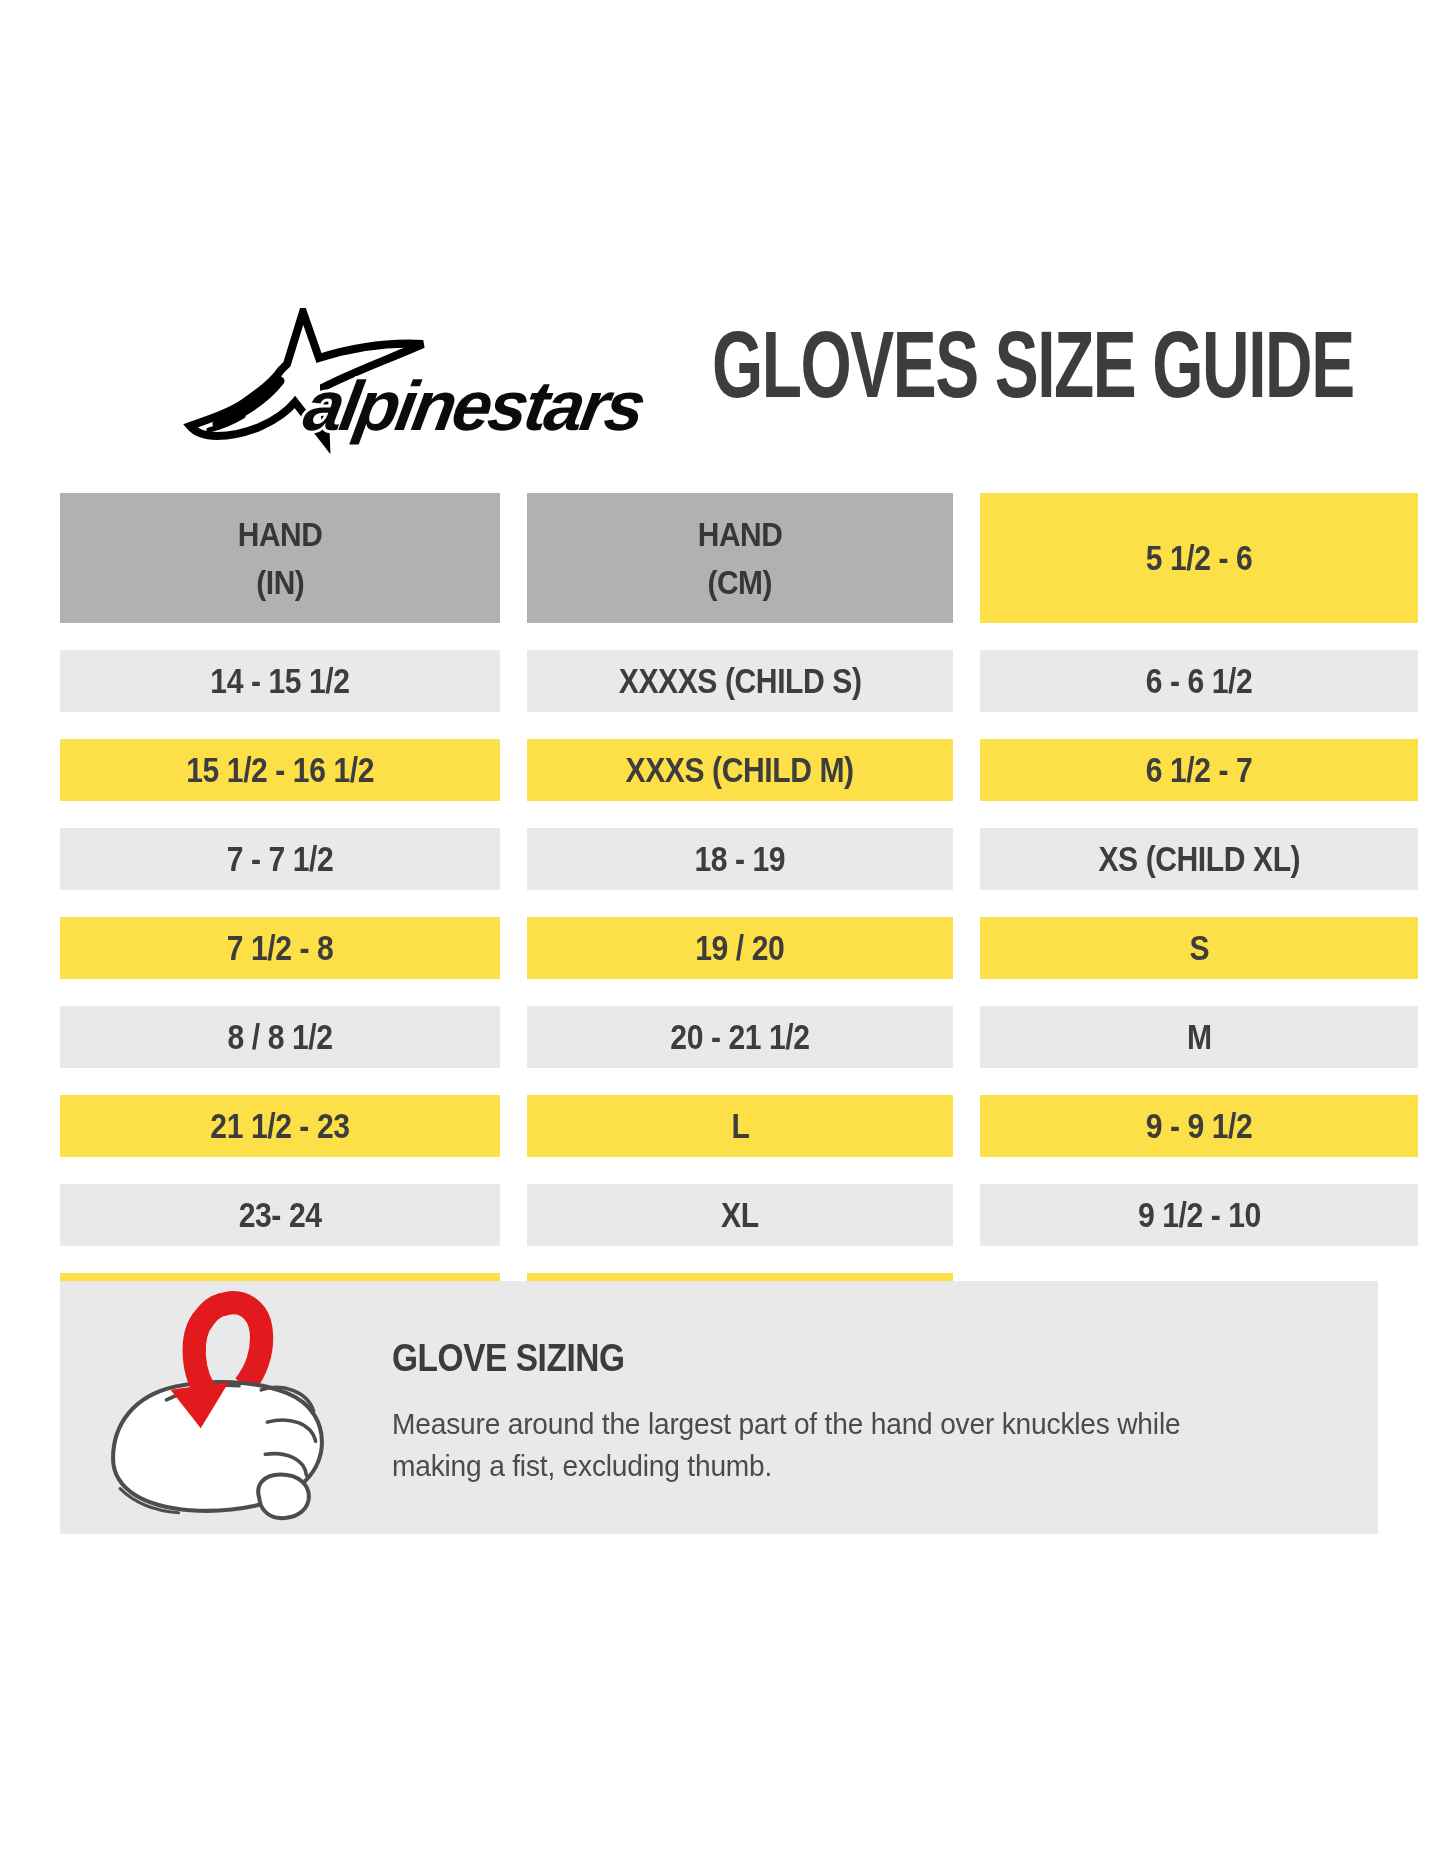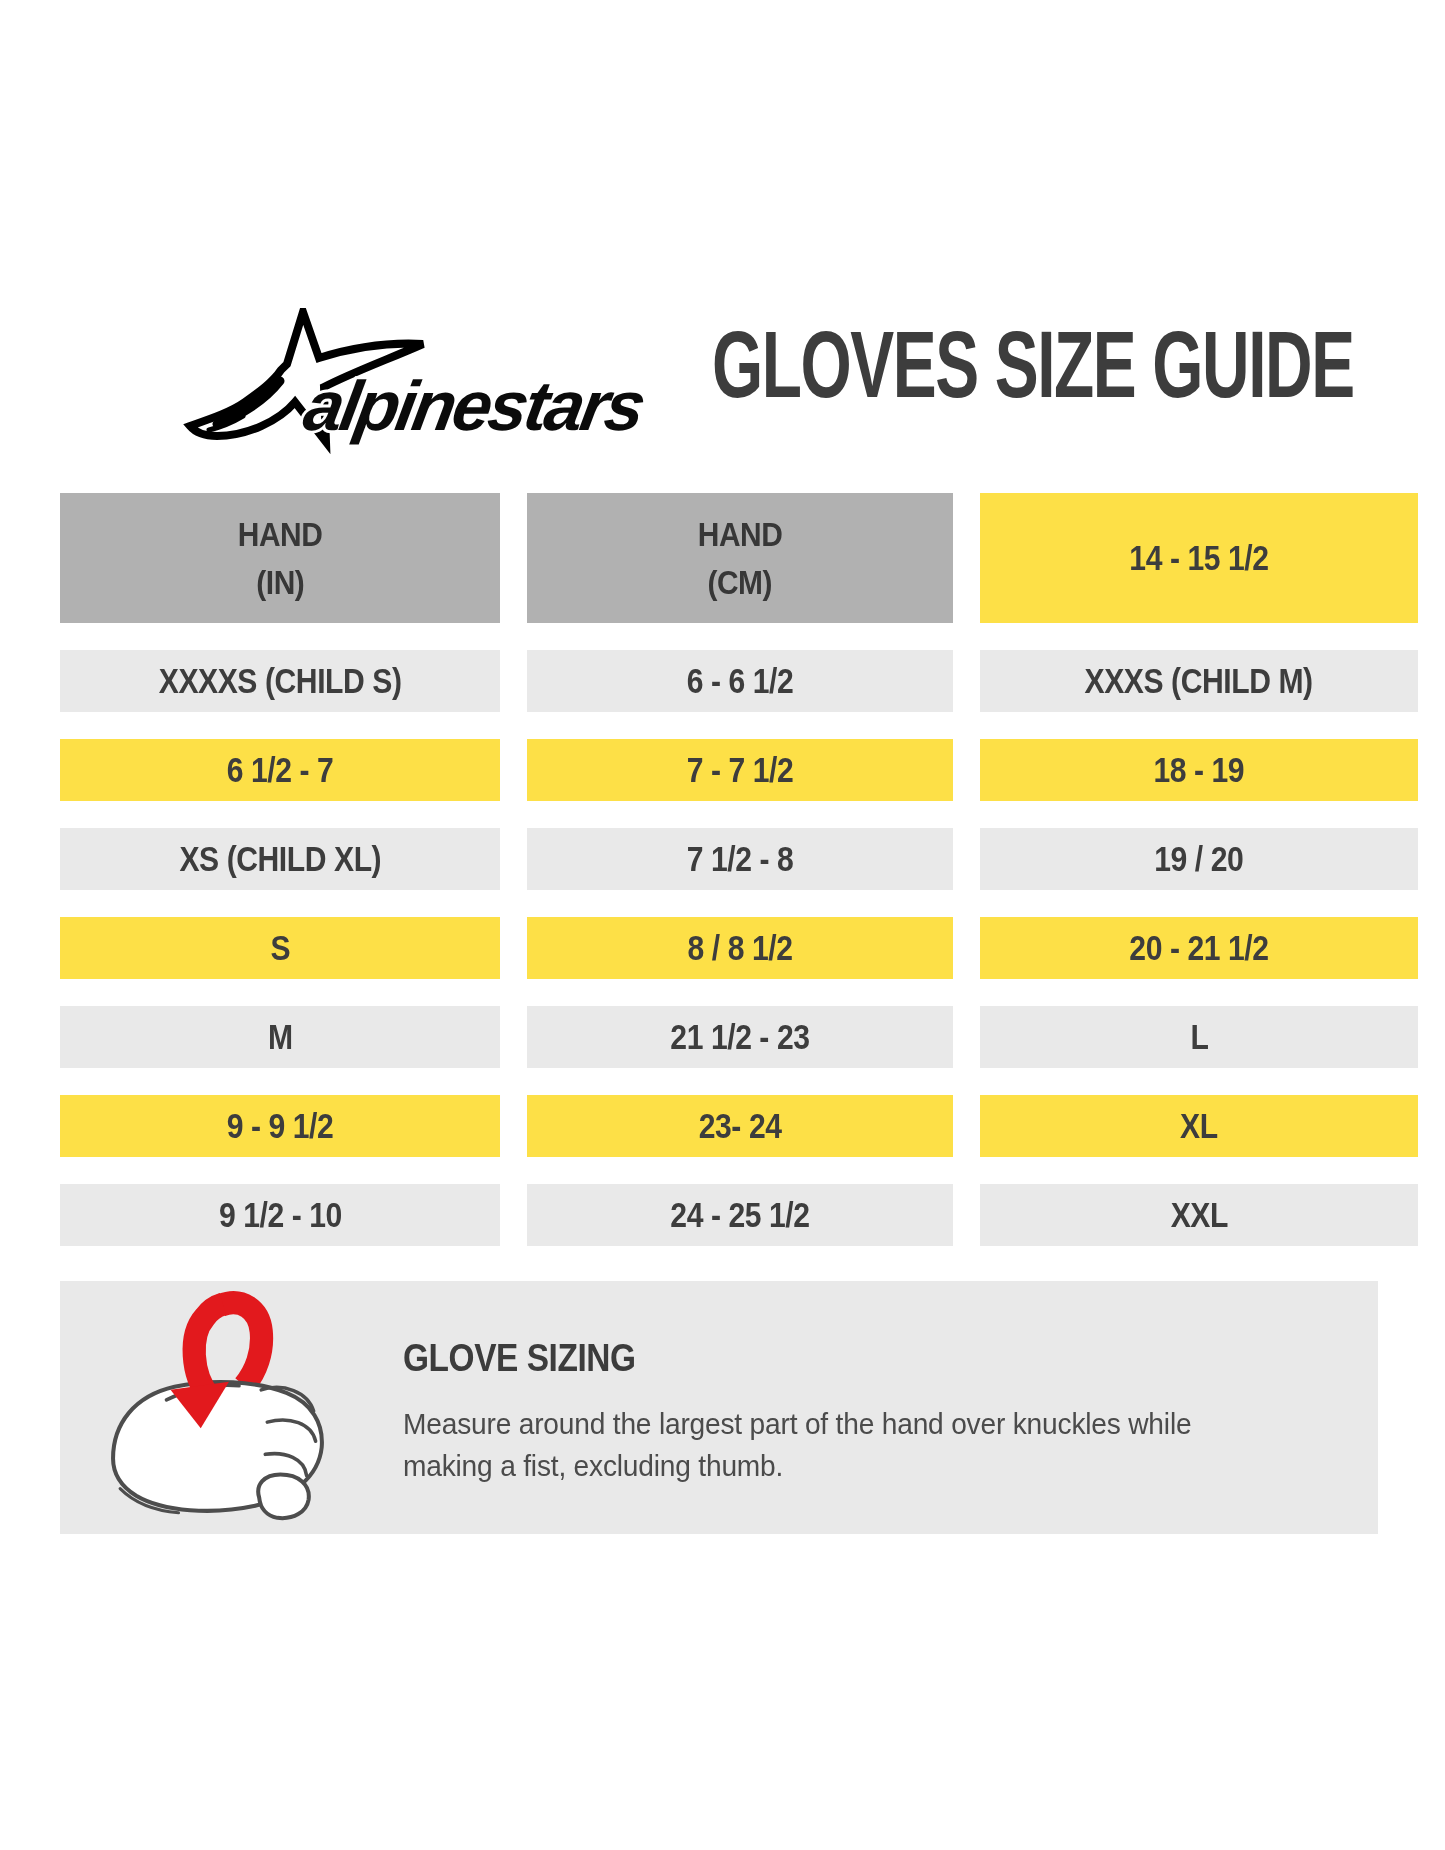--- a/index.html
+++ b/index.html
@@ -47,21 +47,21 @@
     letter-spacing:-0.5px;white-space:nowrap;
     transform:scaleX(0.86);
   }
 
   
   .sizing-panel{
     position:absolute;left:60px;top:1281px;width:1318px;height:253px;
     background:#e9e9e9;
   }
   .fist-svg{position:absolute;left:48px;top:8px;width:252px;height:240px;}
-  .sizing-note{position:absolute;left:343px;top:58px;width:900px;}
+  .sizing-note{position:absolute;left:332px;top:58px;width:900px;}
   .note-heading{margin:0;line-height:1;}
   .note-heading .cond{
     display:inline-block;font-size:38px;font-weight:700;color:#3c3c3c;
     letter-spacing:-0.5px;transform:scaleX(0.88);transform-origin:left top;
   }
   .note-body{
     margin:26px 0 0 0;font-size:29px;font-weight:400;color:#4b4b4b;
     line-height:1.45;width:870px;letter-spacing:-0.2px;
     transform:scaleX(0.97);transform-origin:left top;
   }
@@ -102,28 +102,34 @@
     <div class="th">
       <span class="hline">HAND</span>
       <span class="hline">(IN)</span>
     </div>
     <div class="th">
       <span class="hline">HAND</span>
       <span class="hline">(CM)</span>
     </div>
 
     <div>
+        <span class="cellText">5 1/2 - 6</span>
+      </div>
+    <div>
         <span class="cellText">14 - 15 1/2</span>
       </div>
     <div>
         <span class="cellText">XXXXS (CHILD S)</span>
       </div>
 
     <div>
         <span class="cellText">6 - 6 1/2</span>
+      </div>
+    <div>
+        <span class="cellText">15 1/2 - 16 1/2</span>
       </div>
     <div>
         <span class="cellText">XXXS (CHILD M)</span>
       </div>
 
     <div>
         <span class="cellText">6 1/2 - 7</span>
       </div>
 
     <div>

